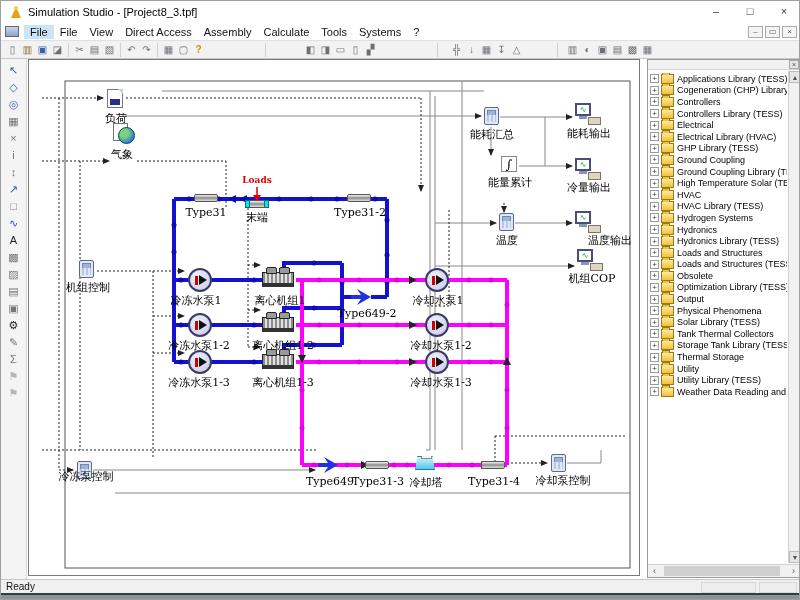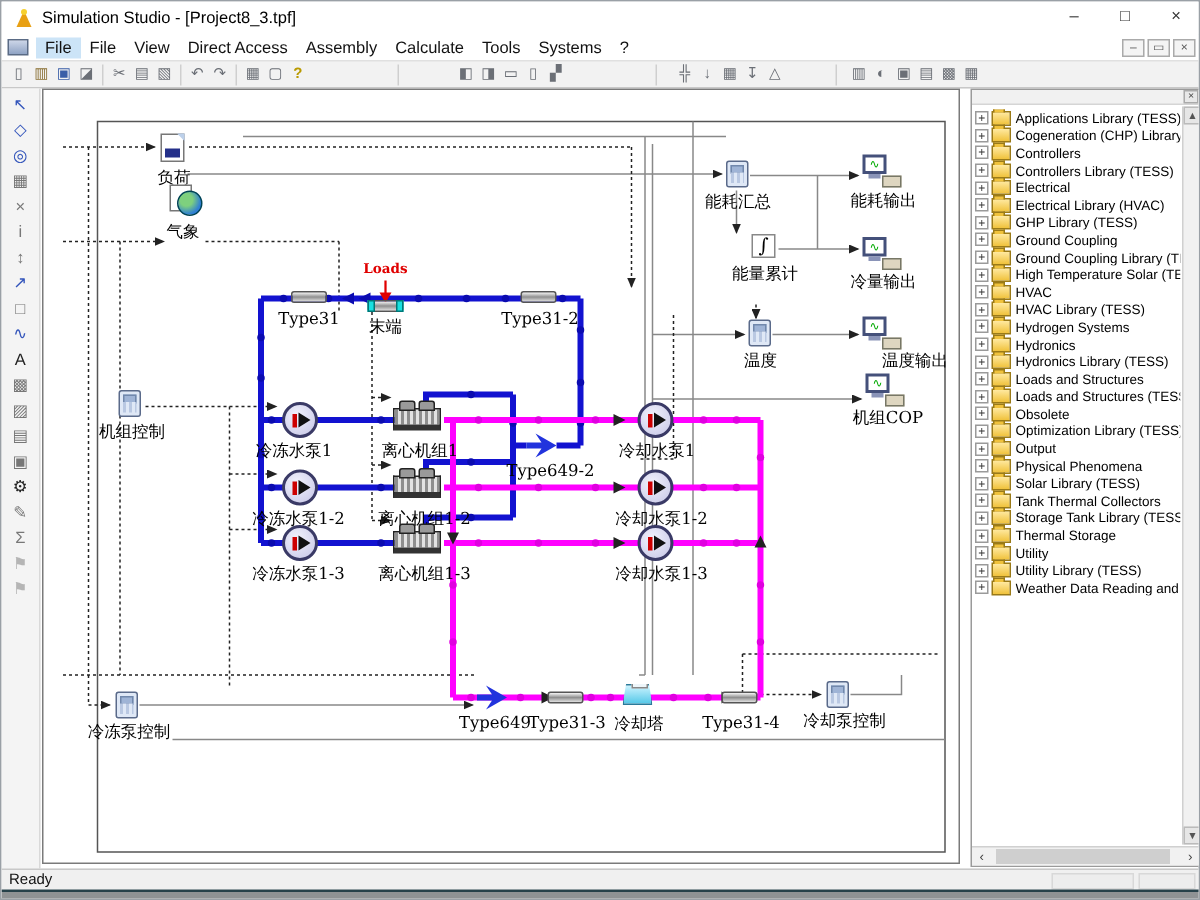--- a/index.html
+++ b/index.html
@@ -528,21 +528,21 @@
   <div class="nlabel" style="left:465px; top:415px">Type31-4</div>
 
   <div class="node" style="left:522px; top:394px">
       <div class="ic-calc"></div>
     </div>
   <div class="nlabel" style="left:534px; top:413px">冷却泵控制</div>
 
   <div class="node" style="left:48px; top:401px">
       <div class="ic-calc"></div>
     </div>
-  <div class="nlabel" style="left:57px; top:420px">冷冻泵控制</div>
+  <div class="nlabel" style="left:57px; top:409px">冷冻泵控制</div>
 </div>
 
 <div class="rpanel">
   <div class="rpanel-top">
     <span class="rpanel-x">×</span>
   </div>
   <div class="tree">
     <div class="trow">
         <span class="texp">+</span>
         <span class="tfold"></span>

